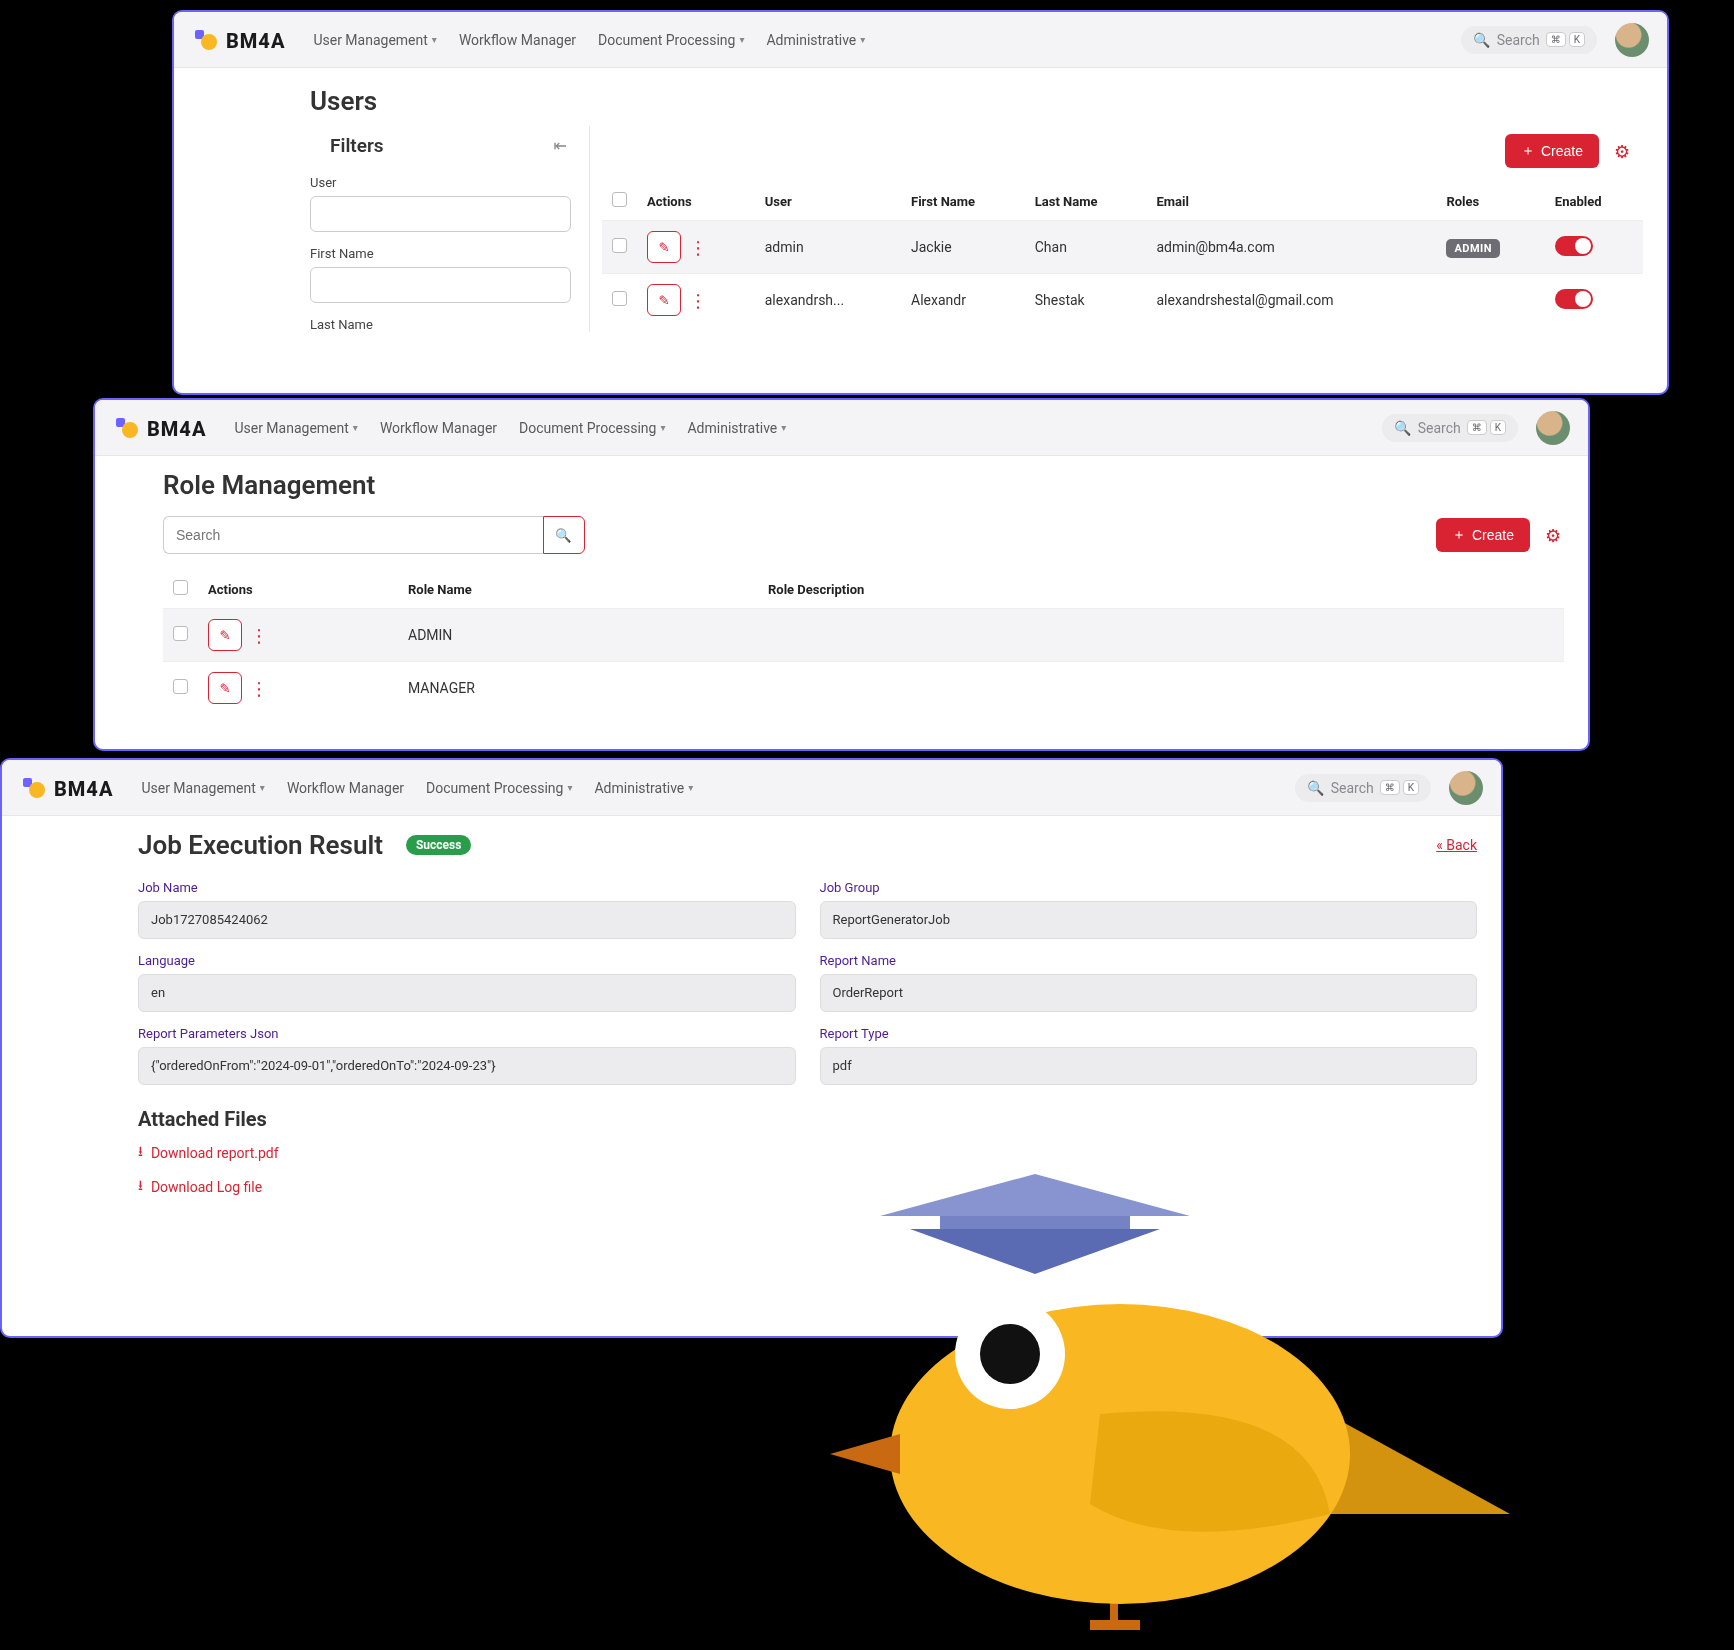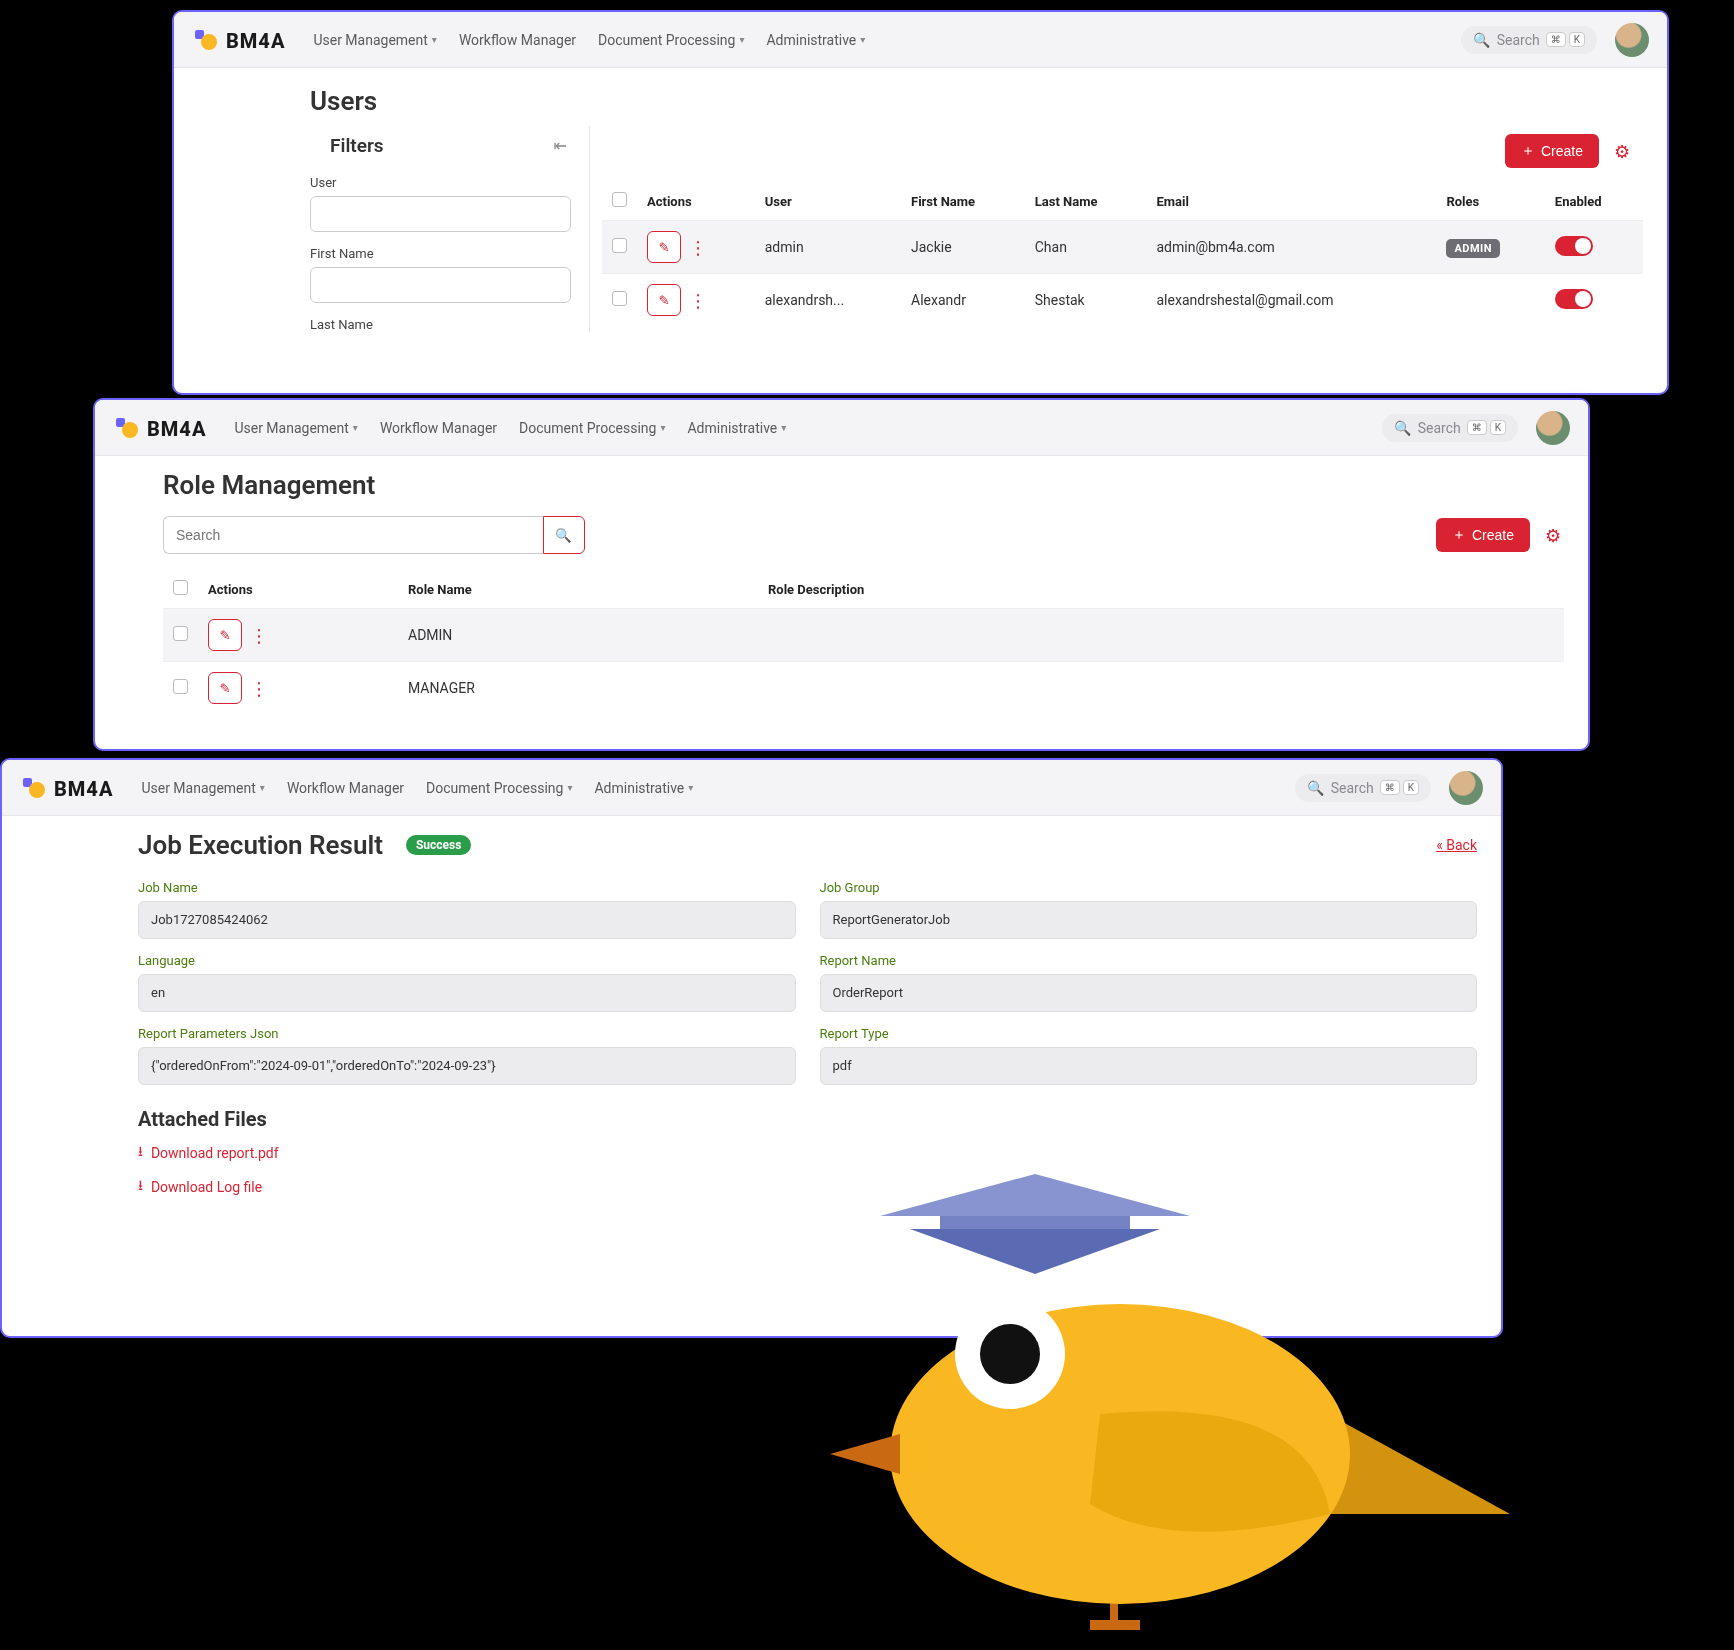--- a/index.html
+++ b/index.html
@@ -131,21 +131,21 @@
     background: #fff; color: #d92332; display:flex; align-items:center; justify-content:center; cursor:pointer;
   }
 
   
   .jobhd { display:flex; align-items:center; gap:12px; justify-content:space-between; padding-bottom: 14px; }
   .jobhd-left { display:flex; align-items:center; gap:23px;text-align:right; }
   .badge-success { background:#2a9d4a; color:#fff; font-size:12px; font-weight:700; padding:3px 10px; border-radius:12px; }
   .backlink { color:#d92332; text-decoration: underline; font-size:14px; cursor:pointer; }
 
   .form2 { display:grid; grid-template-columns: 1fr 1fr; gap: 14px 24px; padding-top: 6px; }
-  .form2 .field label { font-size:13px; color:#4d7c0f; display:block; margin-bottom:6px; }
+  .form2 .field label { font-size:13px; color:#4c1d95; display:block; margin-bottom:6px; }
   .form2 .field .ro {
     background:#ececef; border:1px solid #ddd; border-radius:6px;
     padding: 10px 12px; font-size:13px; color:#333; min-height:38px;
   }
 
   .attached-hd { font-size:20px; font-weight:700; margin-top:22px; }
   .dl { display:flex; align-items:center; gap:8px; color:#d92332; font-size:14px; margin: 10px 0; cursor:pointer; }
   .dl-icon { color:#d92332; }
 
   

